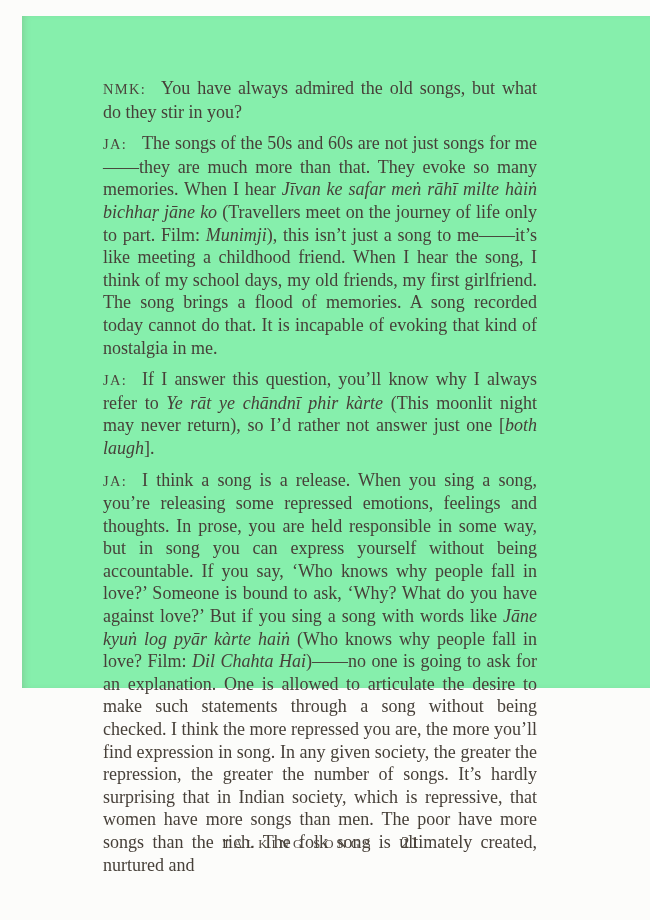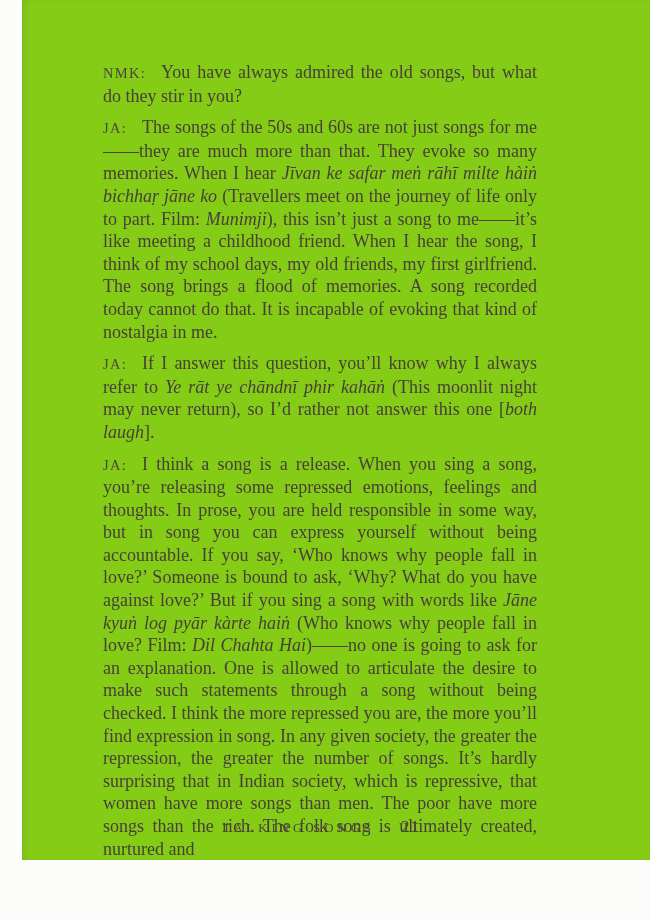--- a/index.html
+++ b/index.html
@@ -14,24 +14,24 @@
     position: relative;
     width: 650px;
     height: 920px;
     background: #fcfcfa;
     overflow: hidden;
   }
   
   .book-page {
     position: absolute;
     left: 22px;
-    top: 0;
+    top: 16px;
     width: 628px;
-    height: 860px;
-    background: #84cc16;
+    height: 672px;
+    background: #86efac;
     box-shadow: inset 5px 0 9px -5px rgba(90, 80, 60, 0.28);
   }
   .text-block {
     position: absolute;
     left: 81px;
     top: 61px;
     width: 434px;
     color: #474039;
     font-size: 18px;
     line-height: 22.6px;
@@ -74,21 +74,21 @@
 </head>
 <body>
 
 <div class="scan-area">
   <div class="book-page">
 
     <div class="text-block">
 
     <p class="para"><span class="speaker">NMK:</span><span class="seg-normal">You have always admired the old songs, but what do they stir in you?</span></p>
         <p class="para"><span class="speaker">JA:</span><span class="seg-normal">The songs of the 50s and 60s are not just songs for me——they are much more than that. They evoke so many memories. When I hear </span><span class="seg-italic">Jīvan ke safar meṅ rāhī milte hàiṅ bichhaṛ jāne ko</span><span class="seg-normal"> (Travellers meet on the journey of life only to part. Film: </span><span class="seg-italic">Munimji</span><span class="seg-normal">), this isn’t just a song to me——it’s like meeting a childhood friend. When I hear the song, I think of my school days, my old friends, my first girlfriend. The song brings a flood of memories. A song recorded today cannot do that. It is incapable of evoking that kind of nostalgia in me.</span></p>
-        <p class="para"><span class="speaker">JA:</span><span class="seg-normal">If I answer this question, you’ll know why I always refer to </span><span class="seg-italic">Ye rāt ye chāndnī phir kahāṅ</span><span class="seg-normal"> (This moonlit night may never return), so I’d rather not answer this one [</span><span class="seg-italic">both laugh</span><span class="seg-normal">].</span></p>
+        <p class="para"><span class="speaker">JA:</span><span class="seg-normal">If I answer this question, you’ll know why I always refer to </span><span class="seg-italic">Ye rāt ye chāndnī phir kàrte</span><span class="seg-normal"> (This moonlit night may never return), so I’d rather not answer just one [</span><span class="seg-italic">both laugh</span><span class="seg-normal">].</span></p>
         <p class="para"><span class="speaker">JA:</span><span class="seg-normal">I think a song is a release. When you sing a song, you’re releasing some repressed emotions, feelings and thoughts. In prose, you are held responsible in some way, but in song you can express yourself without being accountable. If you say, ‘Who knows why people fall in love?’ Someone is bound to ask, ‘Why? What do you have against love?’ But if you sing a song with words like </span><span class="seg-italic">Jāne kyuṅ log pyār kàrte haiṅ</span><span class="seg-normal"> (Who knows why people fall in love? Film: </span><span class="seg-italic">Dil Chahta Hai</span><span class="seg-normal">)——no one is going to ask for an explanation. One is allowed to articulate the desire to make such statements through a song without being checked. I think the more repressed you are, the more you’ll find expression in song. In any given society, the greater the repression, the greater the number of songs. It’s hardly surprising that in Indian society, which is repressive, that women have more songs than men. The poor have more songs than the rich. The folk song is ultimately created, nurtured and</span></p>
       </div>
 
     <div class="footer">
       <span class="running-title">TALKING SONGS</span><span class="page-number">21</span>
     </div>
 
   </div>
 </div>
 

